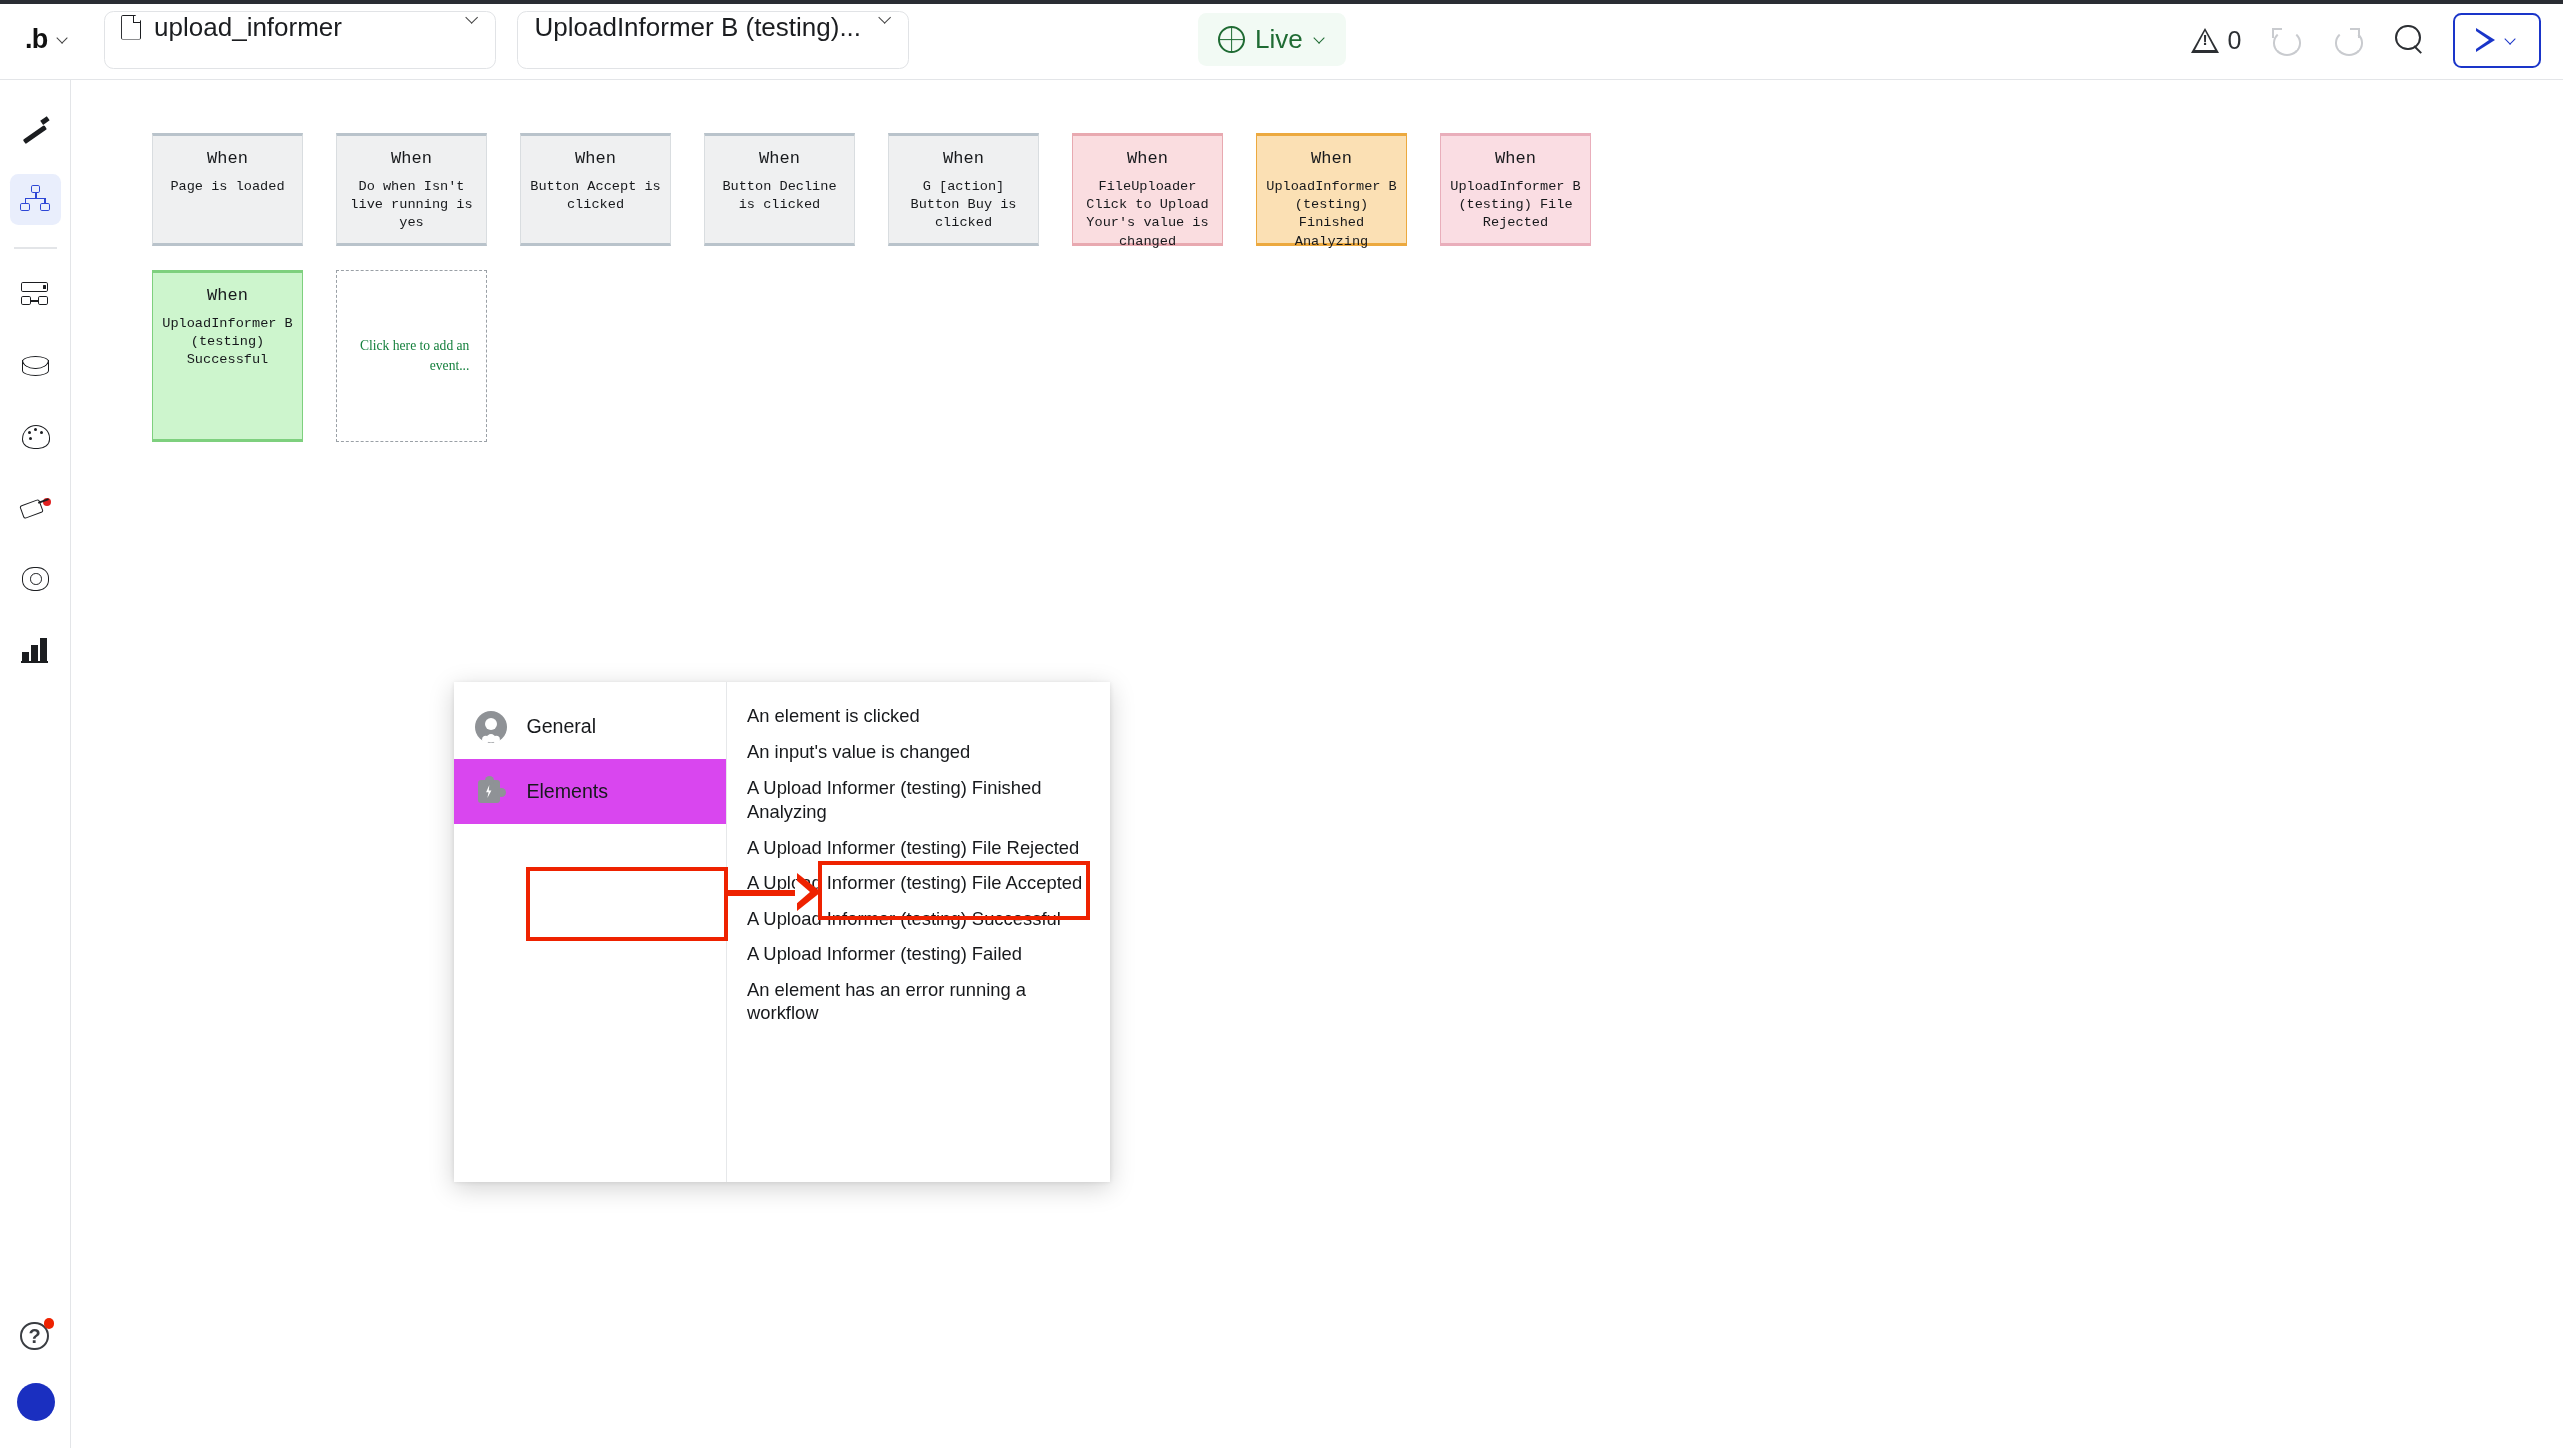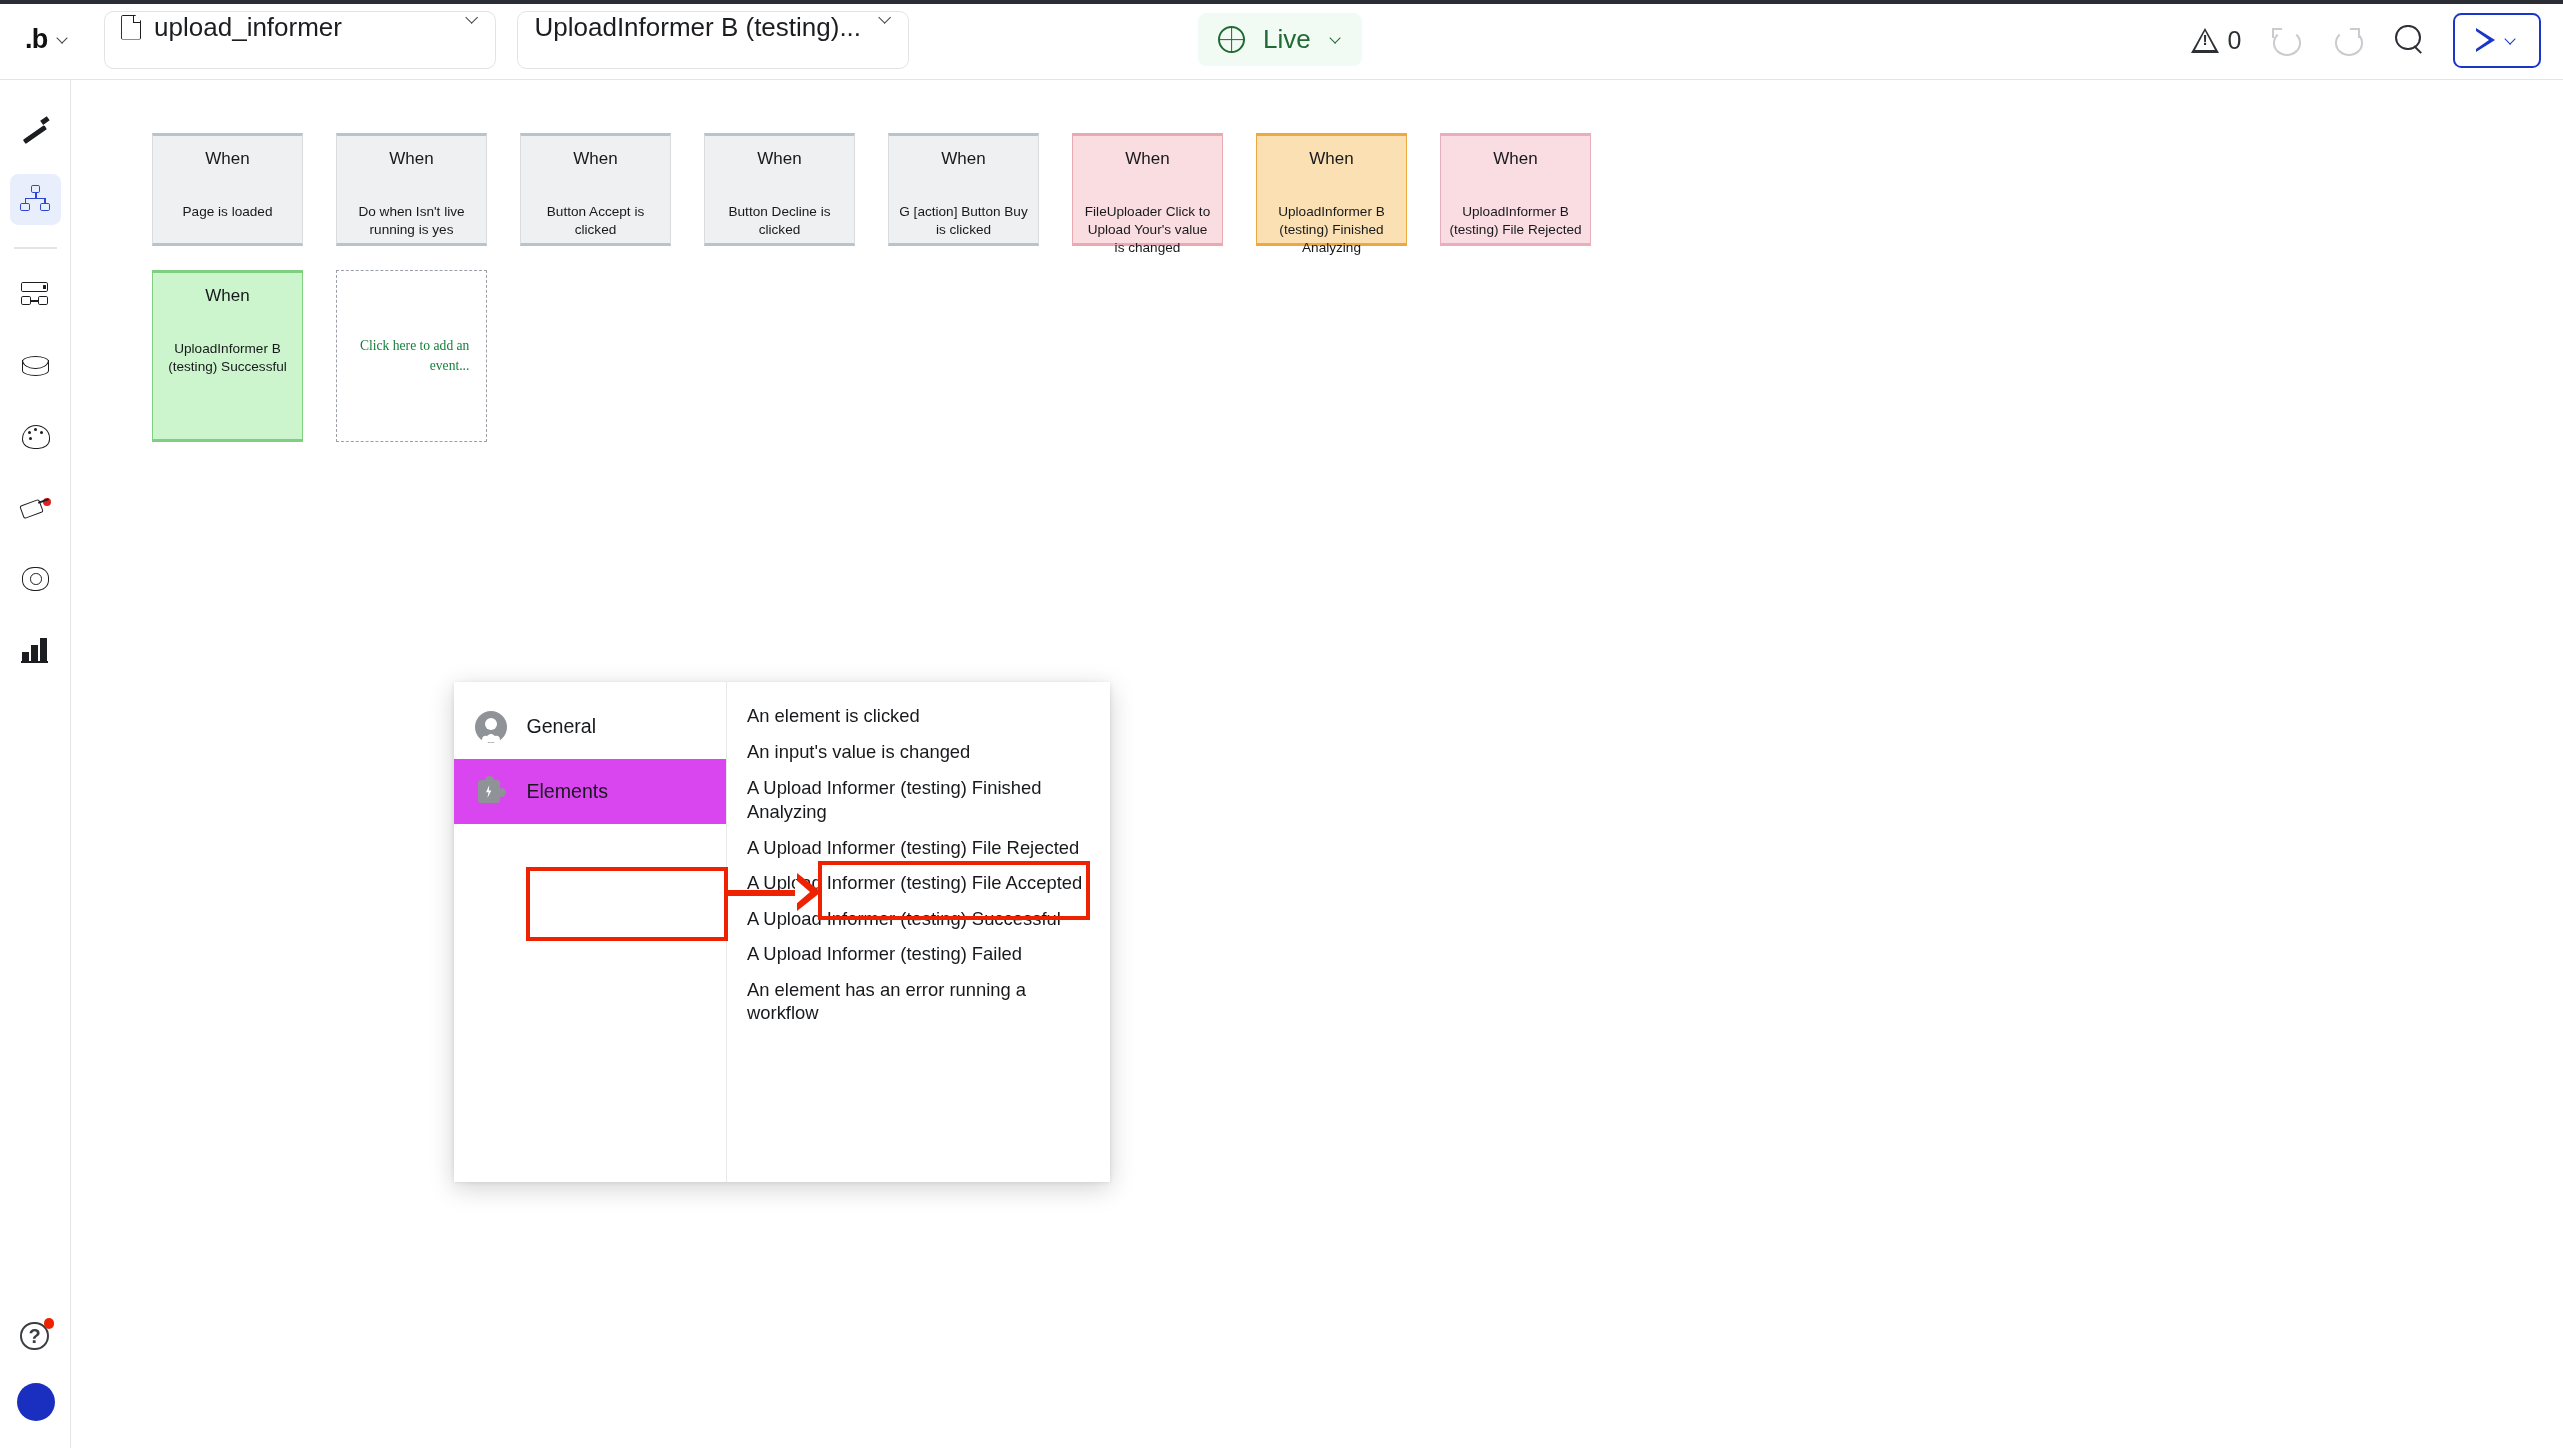--- a/index.html
+++ b/index.html
@@ -41,21 +41,21 @@
     content:""; position:absolute; inset:0; border:1.8px solid #1b1d20; border-radius:1.8px;
     clip-path: polygon(0 0, 68% 0, 100% 26%, 100% 100%, 0 100%);
   }
   .doc-icon::after{
     content:""; position:absolute; right:0; top:0; width:7.1px; height:7.1px;
     border-left:1.8px solid #1b1d20; border-bottom:1.8px solid #1b1d20;
   }
 
   .live-badge {
     position:absolute; left:1198px; top:13px; height:53px; border-radius:8.3px;
-    background:#f2faf4; display:flex; align-items:center; gap:18px; padding:0 20px; cursor:pointer;
+    background:#f2faf4; display:flex; align-items:center; gap:10px; padding:0 20px; cursor:pointer;
   }
   .live-badge .txt { font-size:26px; color:#1f6b33; }
   .globe { width:27px; height:27px; border:2.4px solid #1f6b33; border-radius:50%; position:relative; flex:none; }
   .globe::before{ content:""; position:absolute; left:50%; top:-0.6px; width:1.8px; height:26px; background:#1f6b33; transform:translateX(-50%) ; }
   .globe::after{ content:""; position:absolute; left:-0.6px; top:50%; width:26px; height:1.8px; background:#1f6b33; transform:translateY(-50%); }
   .chev-green::after{ border-right-color:#1f6b33; border-bottom-color:#1f6b33; }
 
   .tb-right { position:absolute; right:22.5px; top:0; height:80px; display:flex; align-items:center; gap:25px; }
   .warn-group { display:flex; align-items:center; gap:8.3px; cursor:pointer; }
   .warn-tri { width:28.5px; height:25px; position:relative; flex:none; }
@@ -162,22 +162,21 @@
 
   
   .canvas { position:absolute; left:72px; top:81px; right:0; bottom:0; background:#ffffff; overflow:hidden; }
 
   .cards-row { position:absolute; left:80px; top:52px; display:flex; gap:33px; }
   .ev-card {
     width:151px; height:113px; background:#eff0f1;
     border-top:3px solid #b9c3cb; border-bottom:3px solid #b9c3cb;
     border-left:1.2px solid #d9dde0; border-right:1.2px solid #d9dde0;
     display:flex; flex-direction:column; align-items:center; padding-top:13px; cursor:pointer;
-    font-family:Liberation Sans, sans-serif;
-    gap:24px;
+    font-family:Liberation Mono, monospace;
   }
   .ev-card .when { font-size:17px; color:#17191c; margin-bottom:9.5px; }
   .ev-card .desc { font-size:13.6px; color:#17191c; text-align:center; line-height:1.35; padding:0 8.3px; }
 
   .ev-card.pink { background:#fadde0; border-top-color:#e8a9b0; border-bottom-color:#e8a9b0; border-left-color:#e8a9b0; border-right-color:#e8a9b0; }
   .ev-card.orange { background:#fbe0b4; border-top-color:#eca93f; border-bottom-color:#eca93f; border-left-color:#eca93f; border-right-color:#eca93f; }
   .ev-card.pink2 { background:#fadde3; border-top-color:#e9aebb; border-bottom-color:#e9aebb; border-left-color:#e9aebb; border-right-color:#e9aebb; }
   .ev-card.green { background:#cdf5cd; border-top-color:#7ed07e; border-bottom-color:#7ed07e; border-left-color:#7ed07e; border-right-color:#7ed07e; }
 
   .row2 { position:absolute; left:80px; top:189px; display:flex; gap:33px; }

